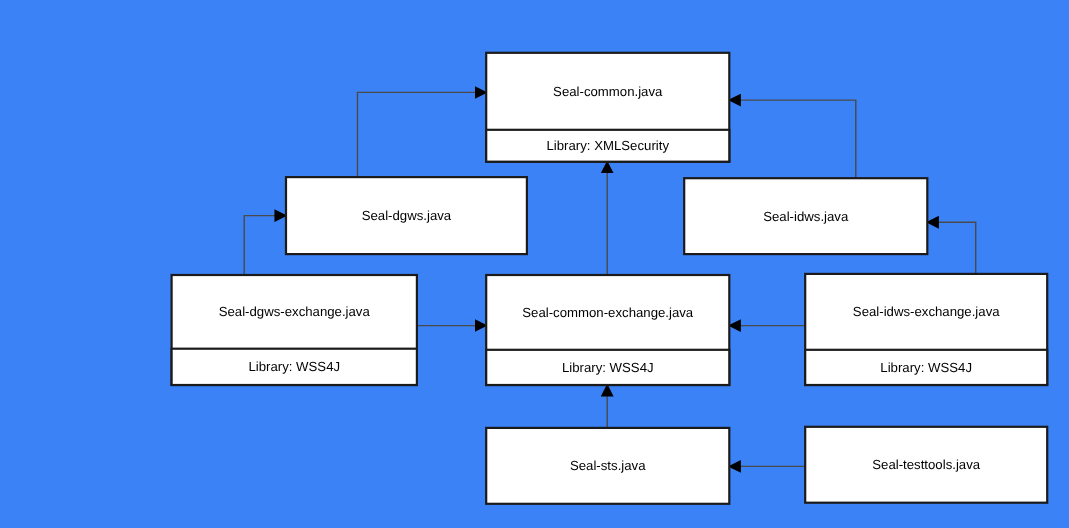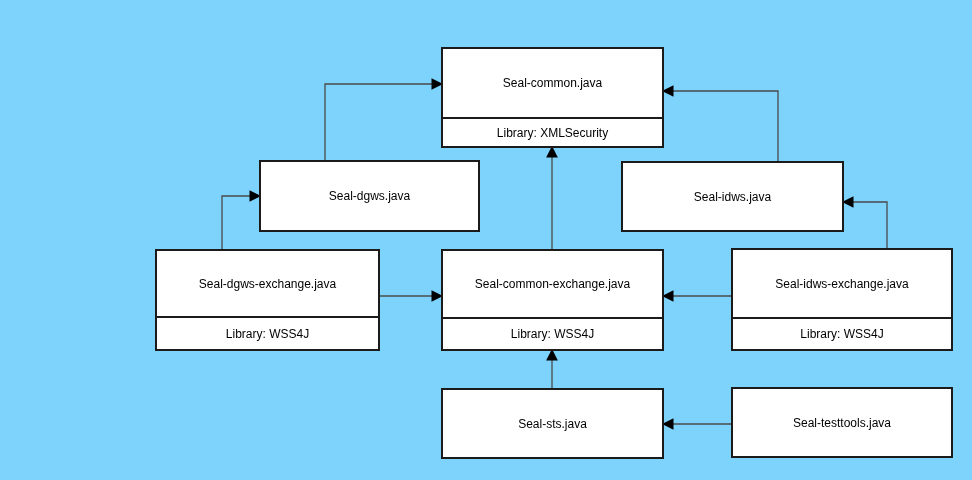--- a/index.html
+++ b/index.html
@@ -5,21 +5,21 @@
   html, body {
     margin: 0;
     padding: 0;
     background: #ffffff;
     font-family: "Liberation Sans", sans-serif;
   }
   .canvas {
     position: relative;
     width: 972px;
     height: 480px;
-    background: #7dd3fc;
+    background: #3b82f6;
     overflow: hidden;
   }
   svg text {
     font-family: "Liberation Sans", sans-serif;
     font-size: 12px;
     fill: #000000;
   }
 </style>
 </head>
 <body>

